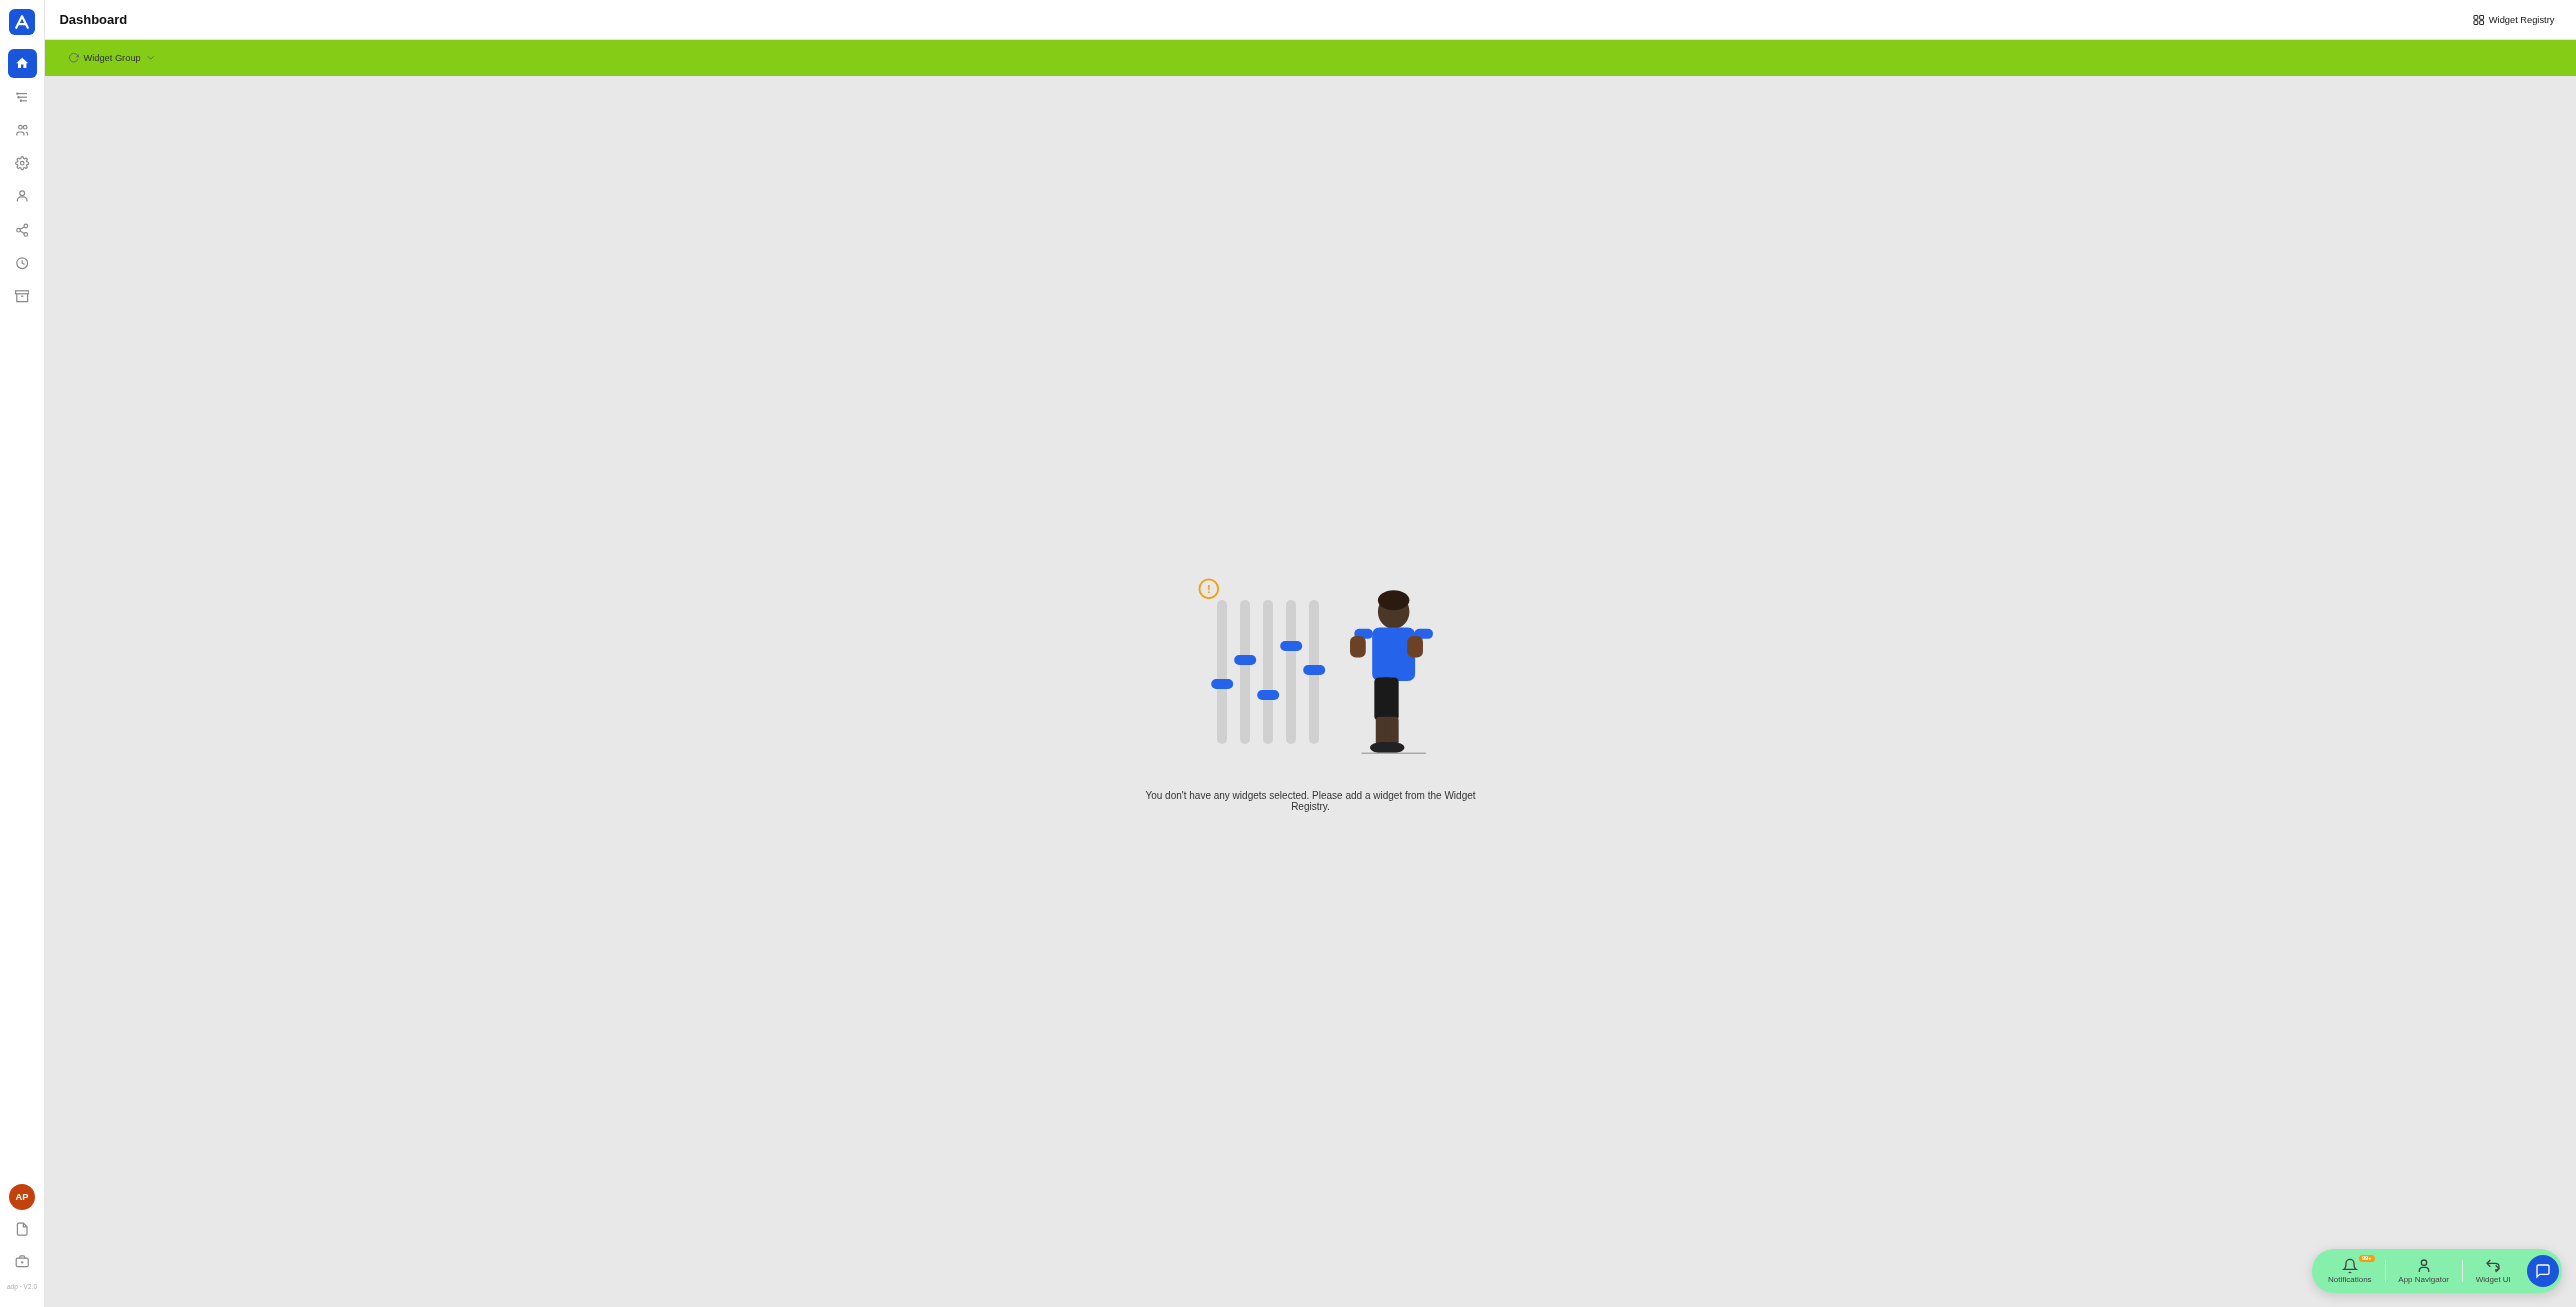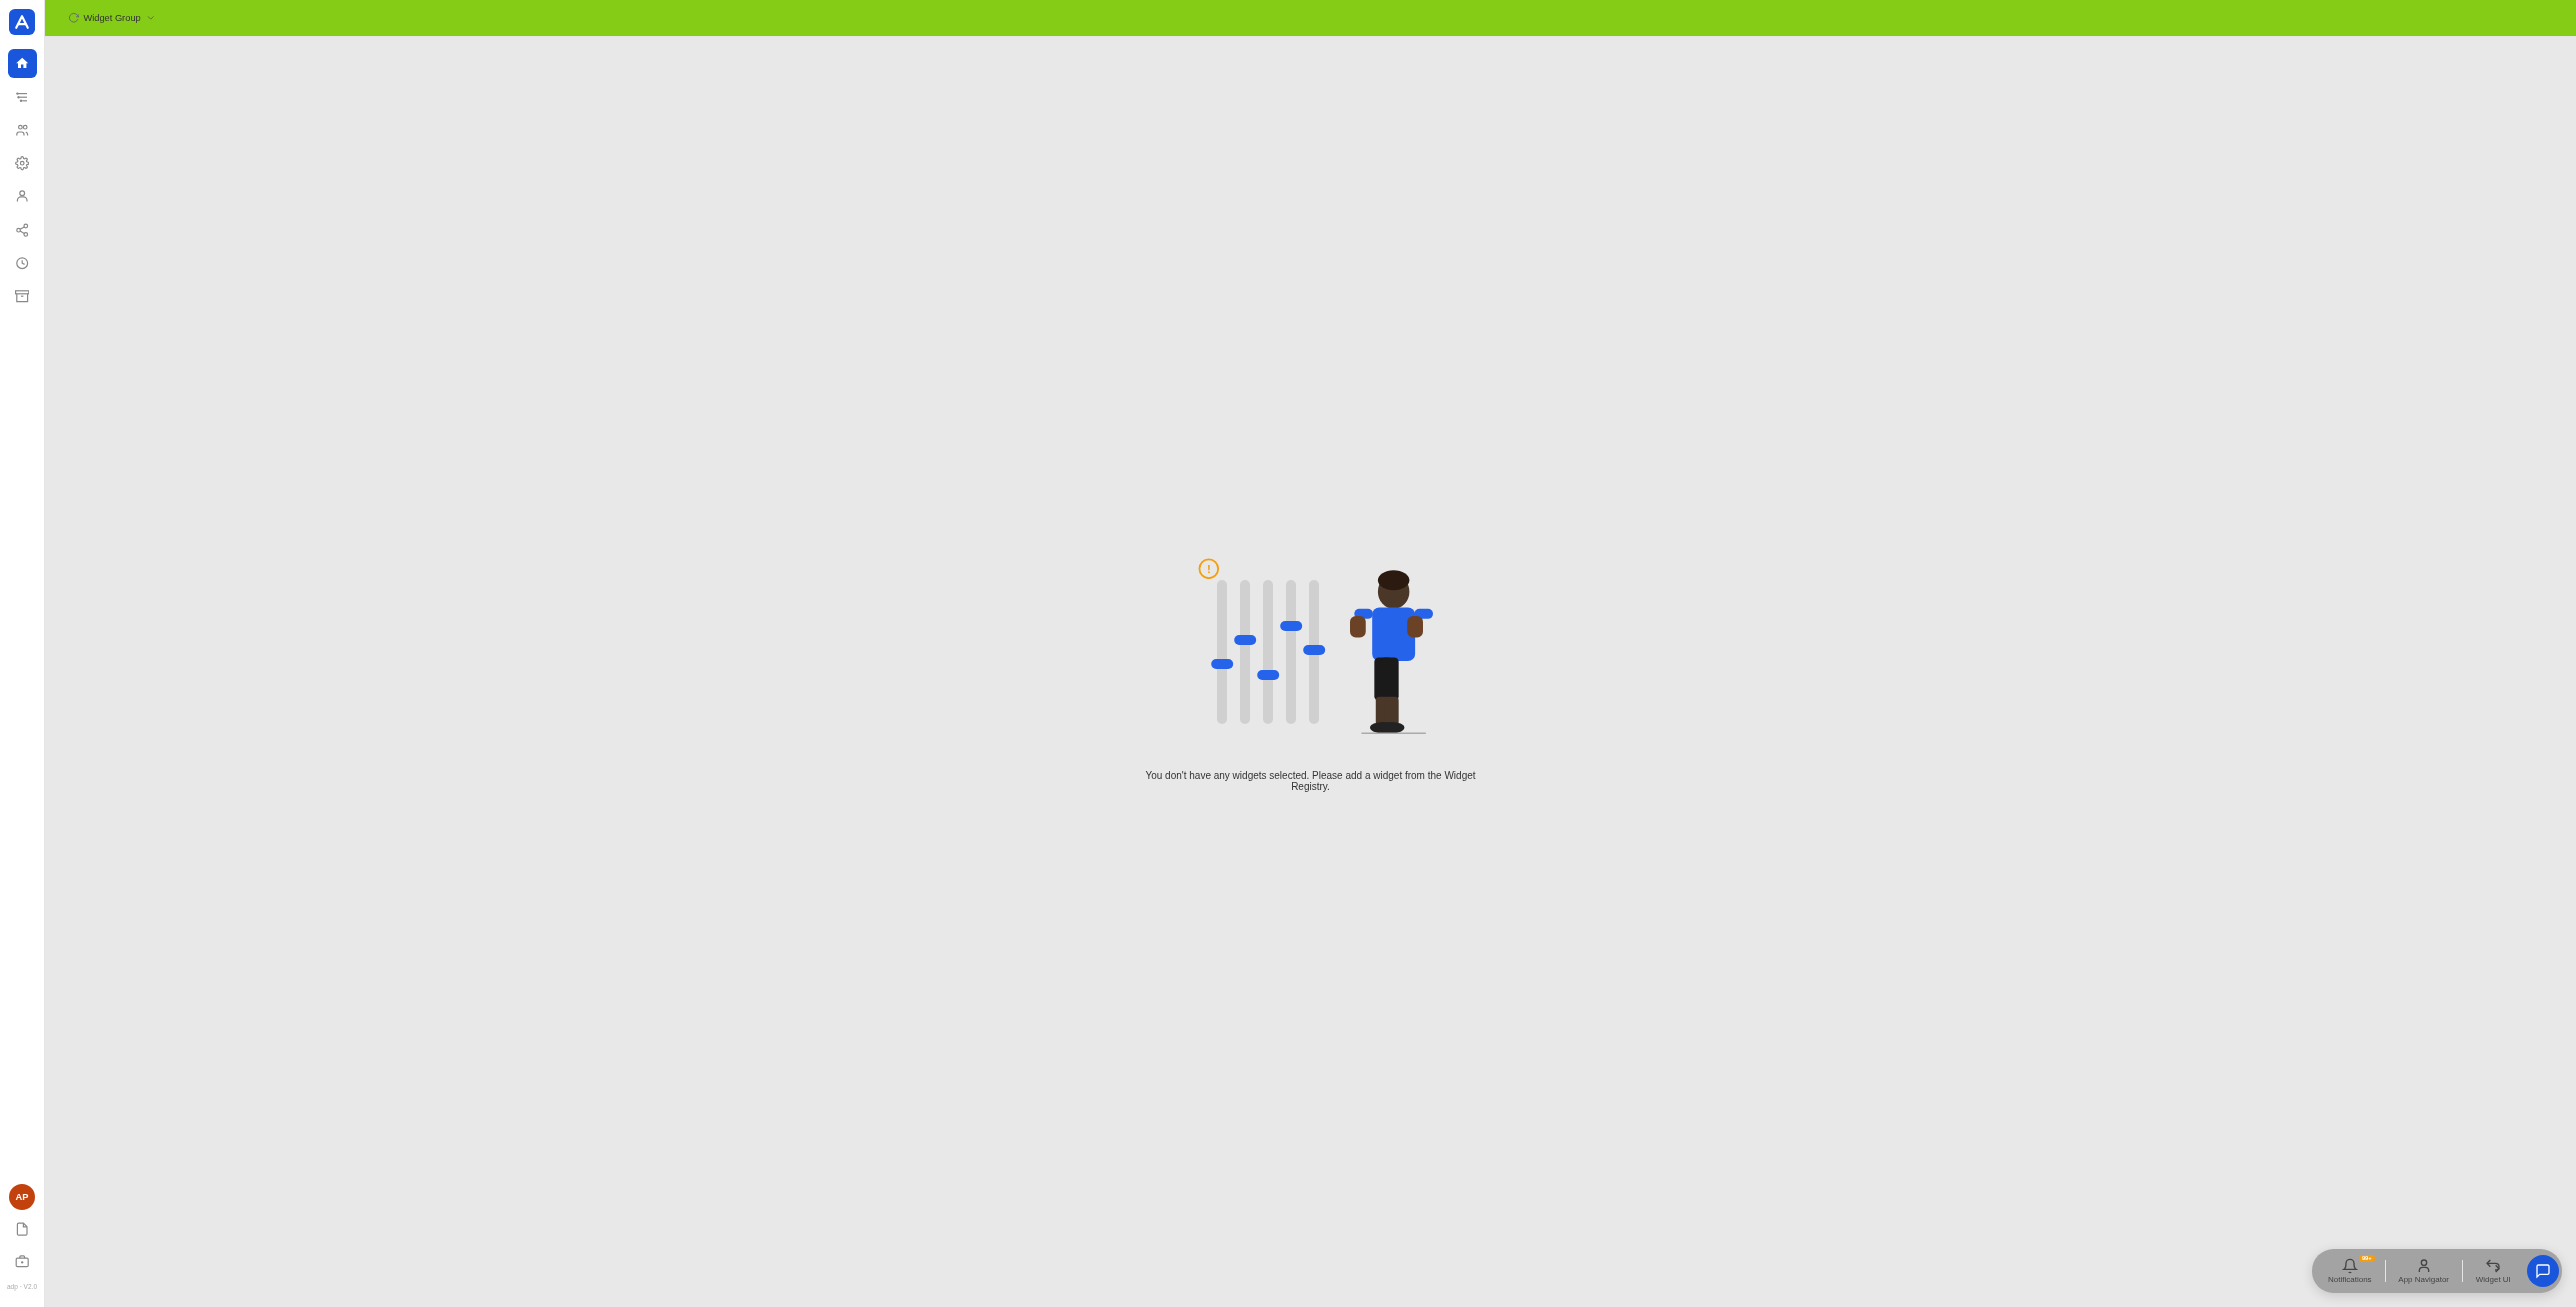--- a/index.html
+++ b/index.html
@@ -178,21 +178,21 @@
     }
 
     
     .bottom-bar {
       position: fixed;
       bottom: 14.4px;
       right: 14.4px;
       display: flex;
       align-items: center;
       gap: 0;
-      background: #a3a3a3;
+      background: #86efac;
       border-radius: 21.6px;
       box-shadow: 0 2.9px 11.5px rgba(0,0,0,0.15);
       padding: 4.3px 2.9px;
     }
     .bottom-bar-item {
       display: flex;
       flex-direction: column;
       align-items: center;
       gap: 1.4px;
       padding: 4.3px 13px;
@@ -338,20 +338,32 @@
           <line x1="12" y1="12" x2="12" y2="16"></line>
           <line x1="10" y1="14" x2="14" y2="14"></line>
         </svg>
     </div>
     <div class="sidebar-version">adp · V2.0</div>
   </div>
 </div>
 
 <div class="main">
 
+  <div class="header">
+    <span class="header-title">Dashboard</span>
+    <button class="widget-registry-btn">
+      <svg width="11.5" height="11.5" viewBox="0 0 24 24" fill="none" stroke="currentColor" stroke-width="2">
+        <rect x="2" y="3" width="8" height="8" rx="1"></rect>
+          <rect x="14" y="3" width="8" height="8" rx="1"></rect>
+          <rect x="2" y="14" width="8" height="8" rx="1"></rect>
+          <rect x="14" y="14" width="8" height="8" rx="1"></rect>
+      </svg>
+      <span>Widget Registry</span>
+    </button>
+  </div>
 
   <div class="toolbar">
     <button class="widget-group-btn">
       <svg viewBox="0 0 24 24" fill="none" stroke="currentColor" stroke-width="2">
           <polyline points="23 4 23 10 17 10"></polyline>
           <path d="M20.49 15a9 9 0 1 1-2.12-9.36L23 10"></path>
         </svg>
       <span>Widget Group</span>
       <svg width="10" height="10" viewBox="0 0 24 24" fill="none" stroke="currentColor" stroke-width="2">
           <polyline points="6 9 12 15 18 9"></polyline>

